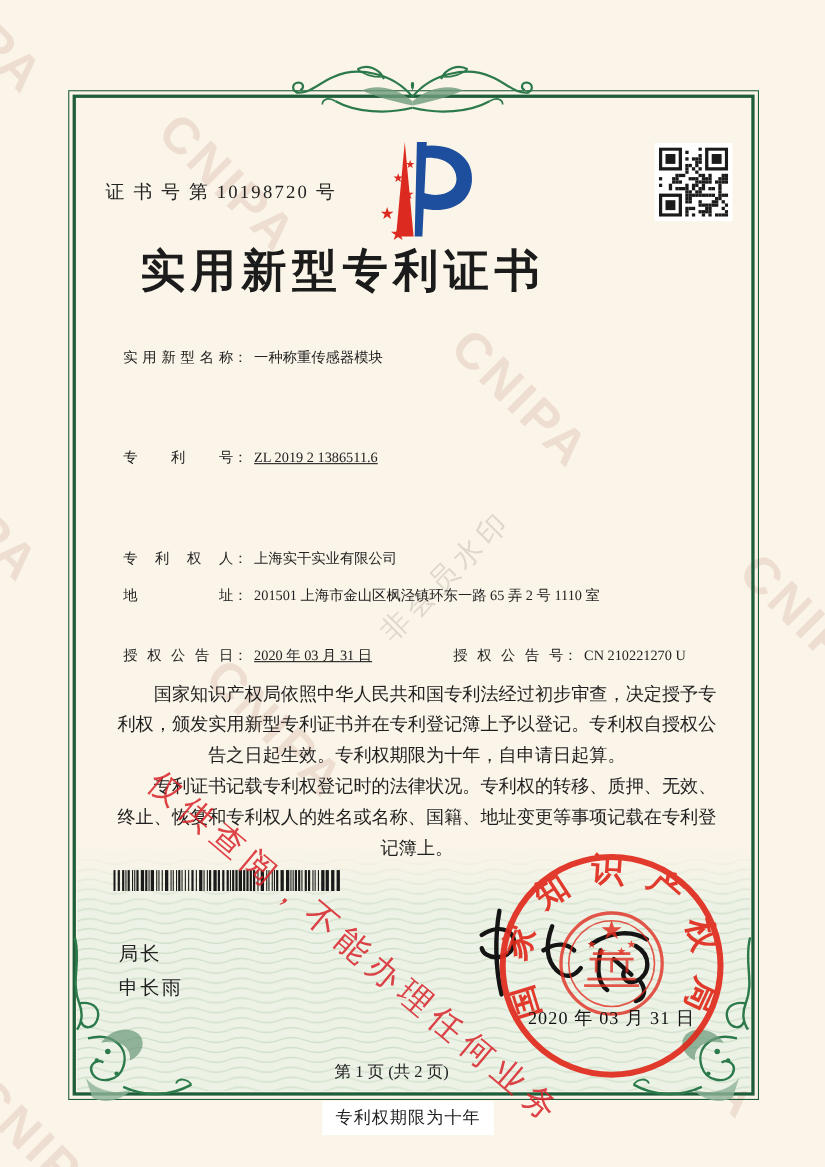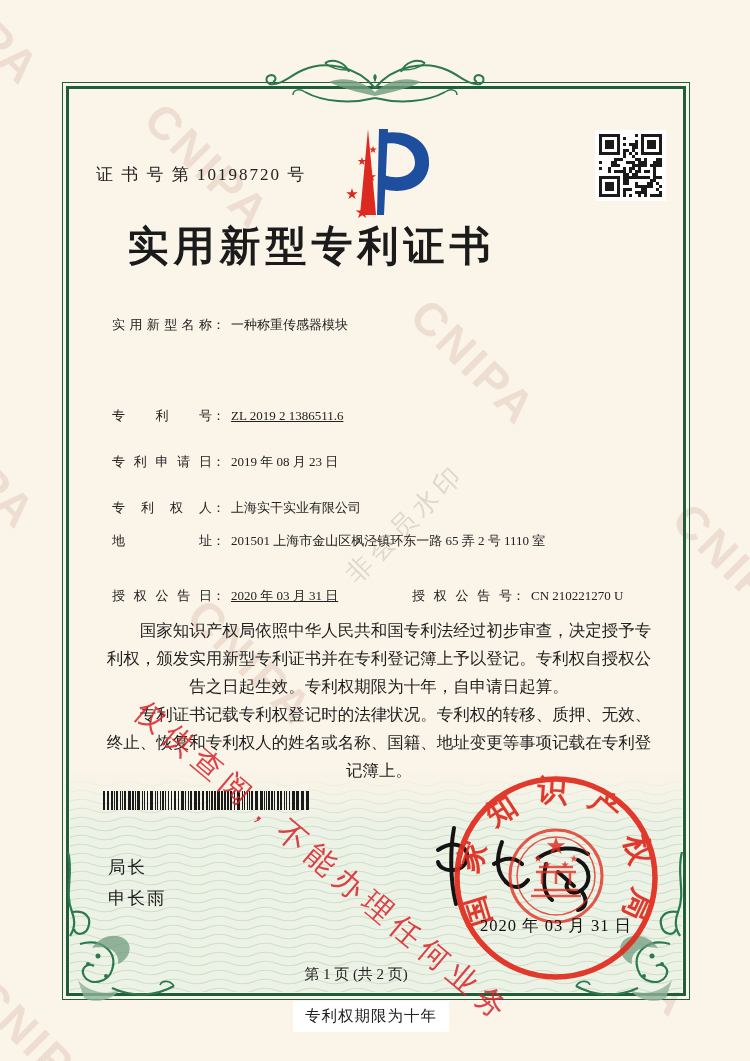--- a/index.html
+++ b/index.html
@@ -297,23 +297,20 @@
     </svg>
 
   <div class="title">实用新型专利证书</div>
 
   <div class="row" style="top:316px;">
     <span class="flabel">实用新型名称</span><span class="colon">：</span><span class="fvalue">一种称重传感器模块</span>
   </div>
   <div class="row" style="top:407px;text-decoration:underline;">
     <span class="flabel">专利号</span><span class="colon">：</span><span class="fvalue">ZL 2019 2 1386511.6</span>
   </div>
-  <div class="row" style="top:453px;">
-    <span class="flabel">专利申请日</span><span class="colon">：</span><span class="fvalue">2019 年 08 月 23 日</span>
-  </div>
   <div class="row" style="top:499px;">
     <span class="flabel">专利权人</span><span class="colon">：</span><span class="fvalue">上海实干实业有限公司</span>
   </div>
   <div class="row" style="top:532px;">
     <span class="flabel">地址</span><span class="colon">：</span><span class="fvalue">201501 上海市金山区枫泾镇环东一路 65 弄 2 号 1110 室</span>
   </div>
   <div class="row" style="top:587px;text-decoration:underline;">
     <span class="flabel">授权公告日</span><span class="colon">：</span><span class="fvalue">2020 年 03 月 31 日</span>
     <span class="pair2">
       <span class="flabel">授权公告号</span><span class="colon">：</span><span class="fvalue">CN 210221270 U</span>

